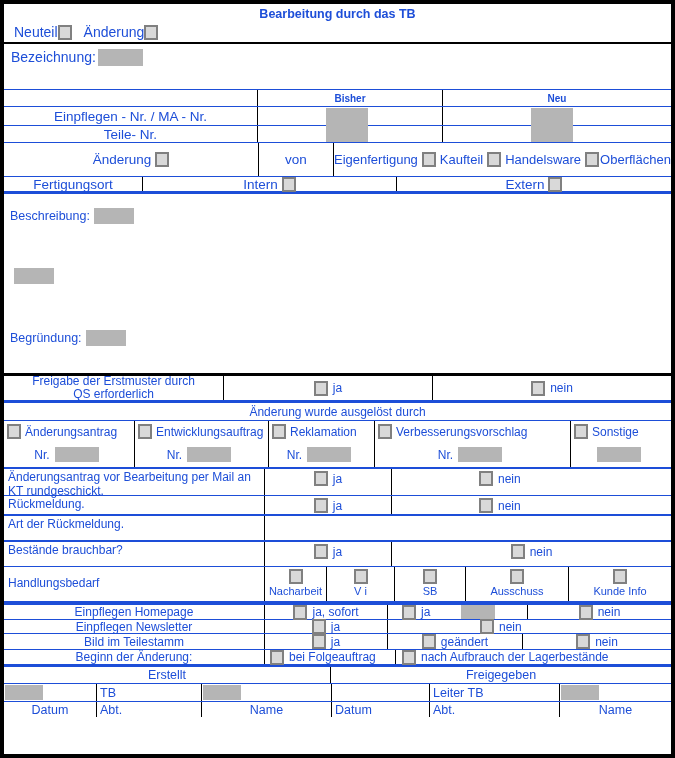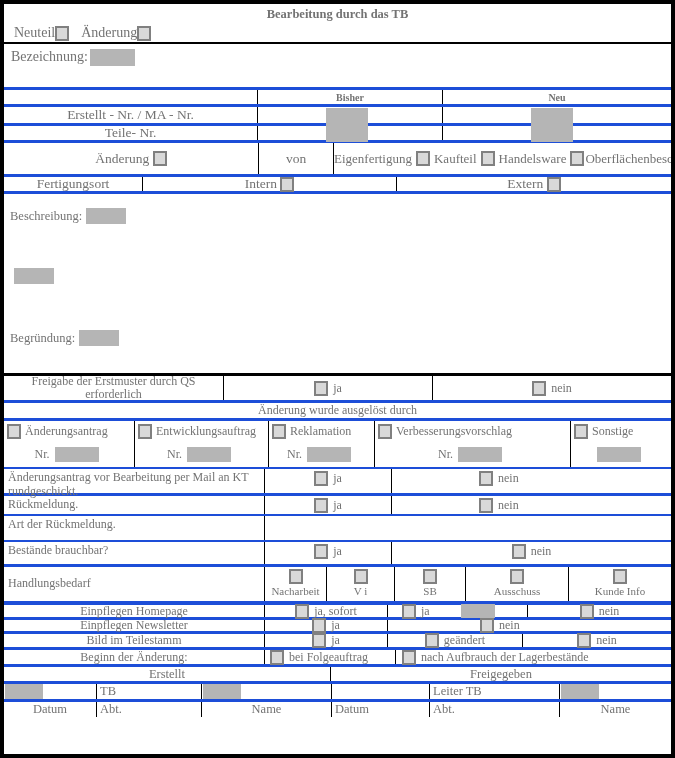--- a/index.html
+++ b/index.html
@@ -1,25 +1,25 @@
 <!DOCTYPE html>
 <html><head>
 <meta charset="utf-8">
 <style>
   * { box-sizing: border-box; margin: 0; padding: 0; }
   html,body { background:#fff; }
   .form {
     width: 675px; height: 758px;
     border: 4px solid #000;
     background: #fff;
-    font-family: Liberation Serif, serif;
-    color: #737373;
+    font-family: Liberation Sans, sans-serif;
+    color: #1d4ed8;
     overflow: hidden;
   }
-  .row { display: flex; border-bottom: 3px solid #1d4ed8; align-items: stretch; }
+  .row { display: flex; border-bottom: 1px solid #1d4ed8; align-items: stretch; }
   .bb2 { border-bottom-width: 2px; }
   .bb3 { border-bottom-width: 3px; }
   .bb4 { border-bottom-width: 4px; }
   .cell { display: flex; align-items: center; }
   .ctr { justify-content: center; }
   .top { align-items: flex-start; }
   .br { border-right: 1px solid #000; }
   .cb {
     width: 14px; height: 15px;
     background: #d9d9d9;
@@ -153,21 +153,21 @@
   </div>
 
   <div class="row hdr-row">
     <div class="cell col1 br"></div>
     <div class="cell col-bisher ctr br">Bisher</div>
     <div class="cell col-neu ctr">Neu</div>
   </div>
 
   <div class="cmp-wrap">
     <div class="row cmp-row1">
-      <div class="cell col1 ctr br">Erstellt - Nr. / MA - Nr.</div>
+      <div class="cell col1 ctr br">Einpflegen - Nr. / MA - Nr.</div>
       <div class="cell col-bisher br"></div>
       <div class="cell col-neu"></div>
     </div>
     <div class="row cmp-row2">
       <div class="cell col1 ctr br">Teile- Nr.</div>
       <div class="cell col-bisher br"></div>
       <div class="cell col-neu"></div>
     </div>
     <span class="ph-col bisher"></span>
     <span class="ph-col neu"></span>

